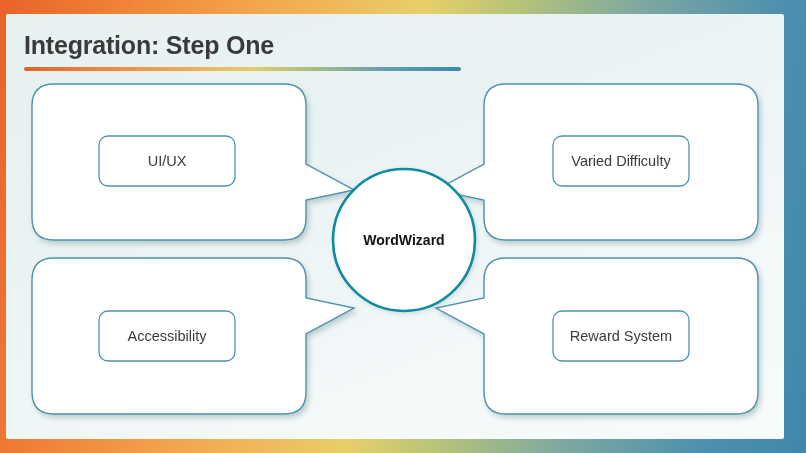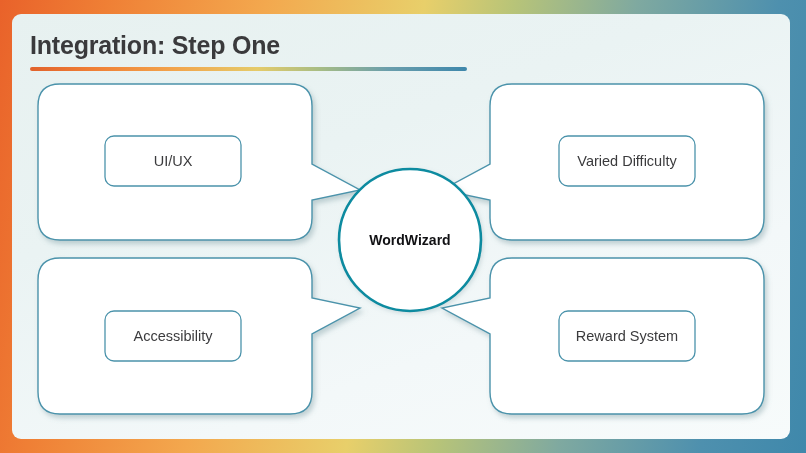--- a/index.html
+++ b/index.html
@@ -28,27 +28,27 @@
         #b8c478 58%,
         #7fa9a0 72%,
         #4e90ae 88%,
         #3f88ab 100%);
     overflow: hidden;
   }
 
   
   #slide-canvas {
     position: absolute;
-    left: 12px;
+    left: 6px;
     top: 14px;
     width: 778px;
     height: 425px;
     box-sizing: border-box;
     background: linear-gradient(160deg, #e7f1f0 0%, #eaf3f3 35%, #f3f8f9 70%, #f7fbfb 100%);
-    border-radius: 9px;
+    border-radius: 2px;
     overflow: hidden;
   }
 
   
   #title-block {
     position: absolute;
     left: 18px;
     top: 14px;
     width: 740px;
   }

